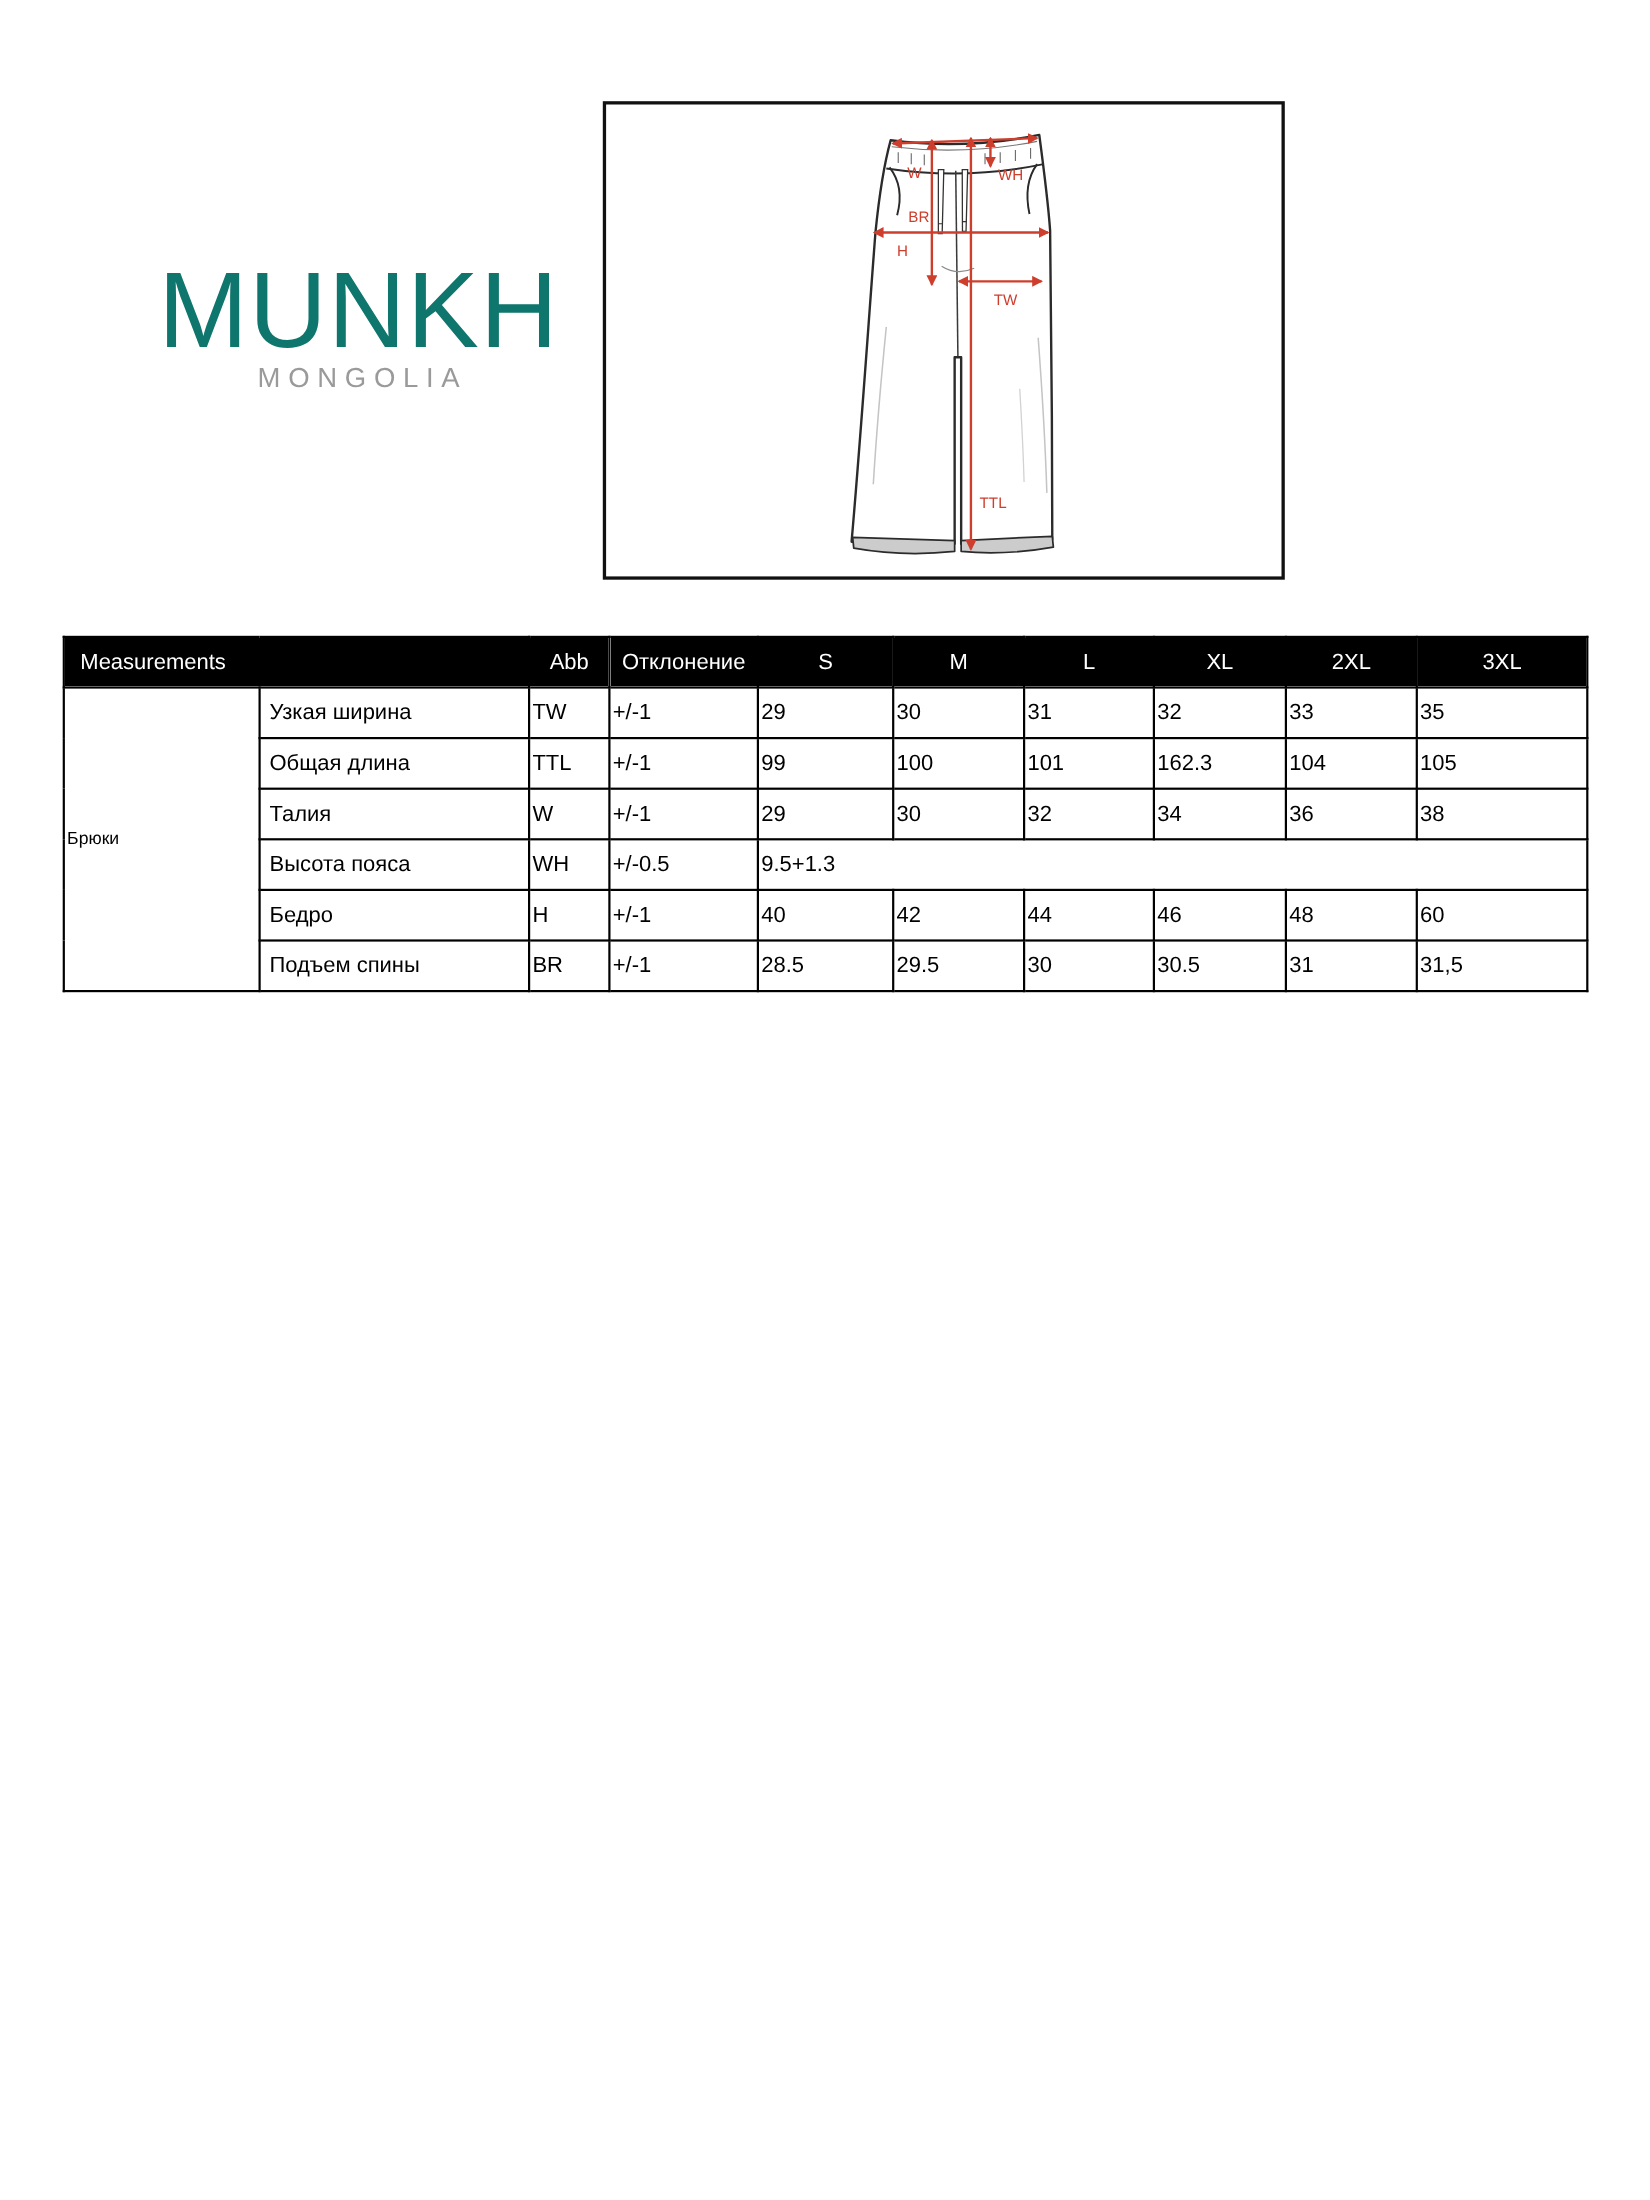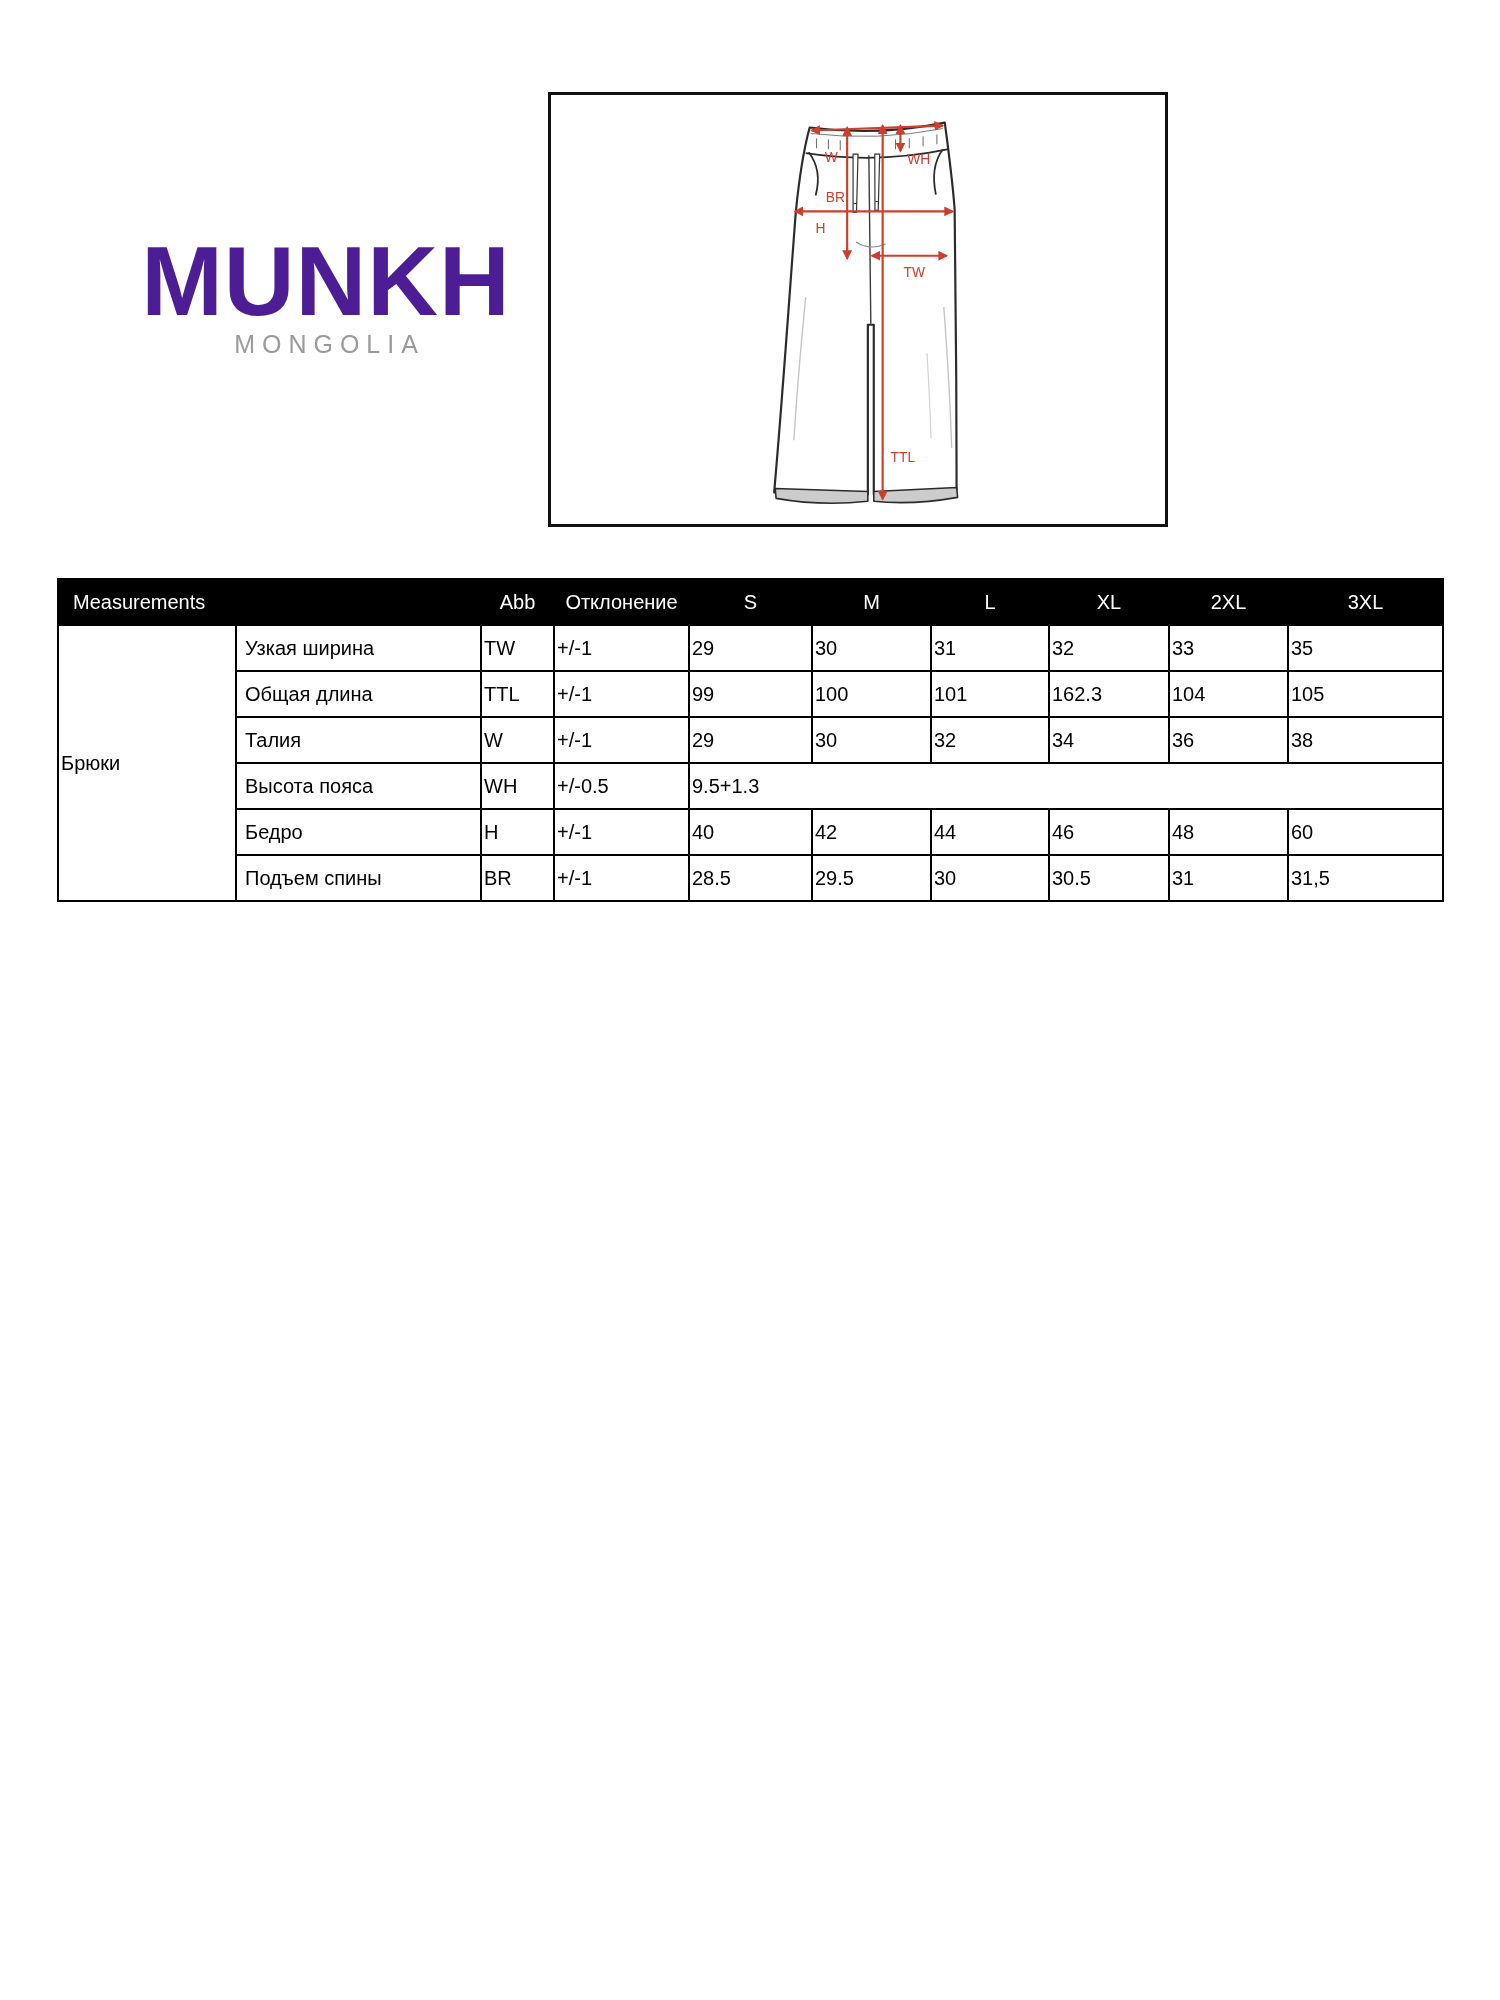--- a/index.html
+++ b/index.html
@@ -1,38 +1,38 @@
 <!DOCTYPE html>
 <html><head>
 <meta charset="utf-8">
 <style>
   html,body{margin:0;padding:0;background:#ffffff;}
   .page{position:relative;width:1500px;height:2000px;background:#fff;
         font-family:"Liberation Sans",sans-serif;color:#000;overflow:hidden;}
 
   
   .logo{position:absolute;left:128px;top:232px;width:396px;text-align:center;}
-  .logo-main{font-size:98px;line-height:1;font-weight:700;color:#4c1d95;letter-spacing:1px;}
+  .logo-main{font-size:98px;line-height:1;font-weight:400;color:#0f766e;letter-spacing:1px;}
   .logo-sub{font-size:25px;color:#9a9a9a;letter-spacing:7px;text-indent:7px;}
 
   
   .diagram-box{position:absolute;left:548px;top:92px;width:614px;height:429px;
                border:3px solid #111;background:#fff;}
   .diagram-box svg{display:block;width:100%;height:100%;}
   .red-label{font-family:"Liberation Sans",sans-serif;font-size:14px;fill:#cd3e2d;}
 
   
   .size-table{position:absolute;left:57px;top:578px;border-collapse:collapse;table-layout:fixed;
               width:1385px;font-size:20px;}
   .size-table th,.size-table td{border:2px solid #000;height:44px;padding:0 2px;
               overflow:hidden;white-space:nowrap;}
   .size-table thead th{background:#000;color:#fff;border-color:#000;font-weight:400;height:44px;}
   .al{text-align:left !important;padding-left:8px !important;}
   .head-meas{padding-left:14px !important;margin-top:46px;}
-  .cat{font-size:20px;}
+  .cat{font-size:16px;}
 </style>
 </head>
 <body>
 
 <div class="page">
 
   <div class="logo">
     <div class="logo-main">MUNKH</div>
     <div class="logo-sub">MONGOLIA</div>
   </div>

